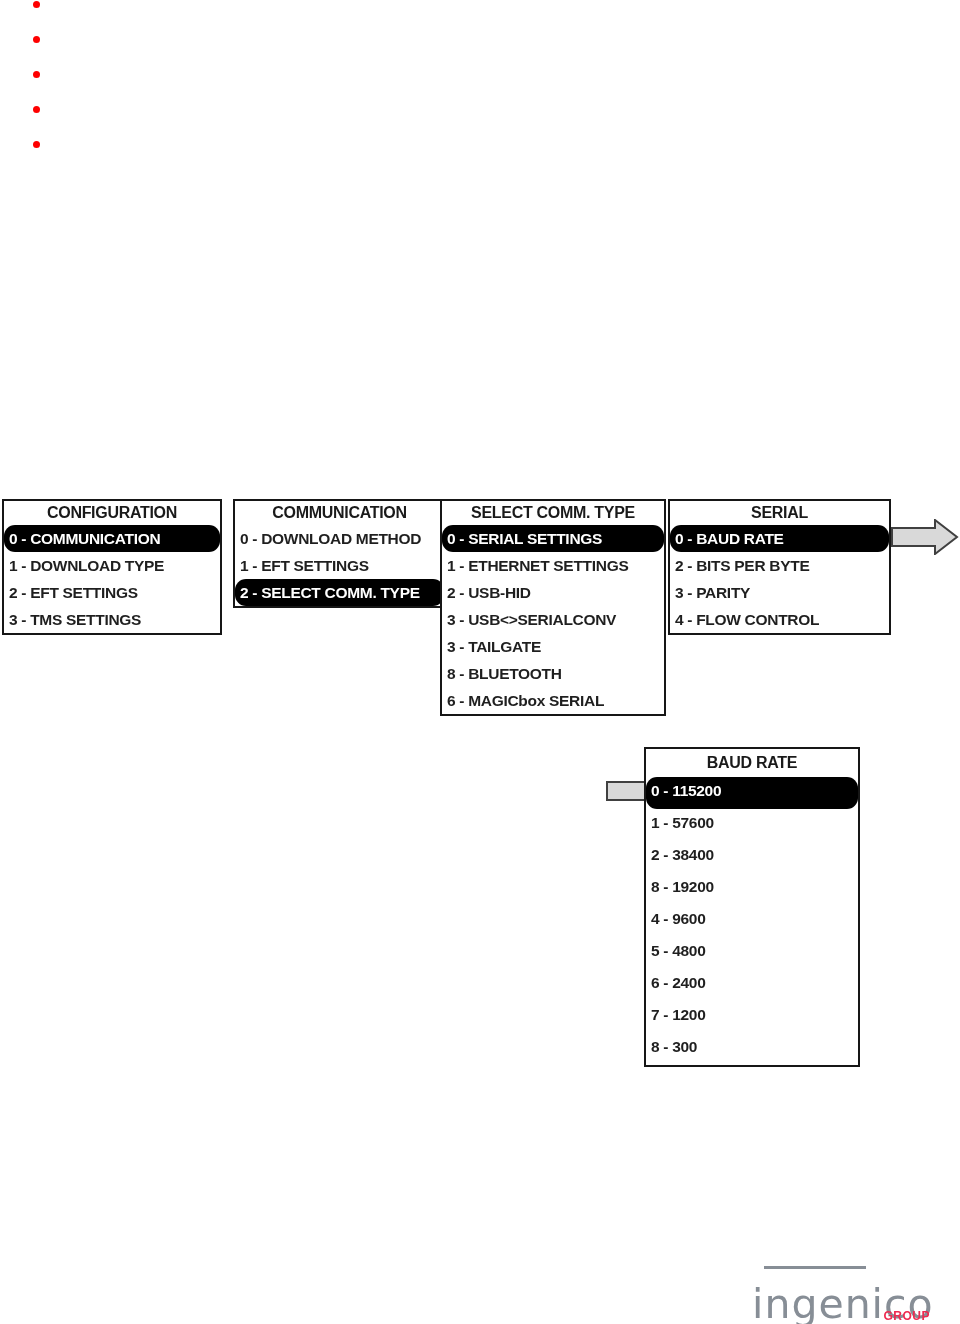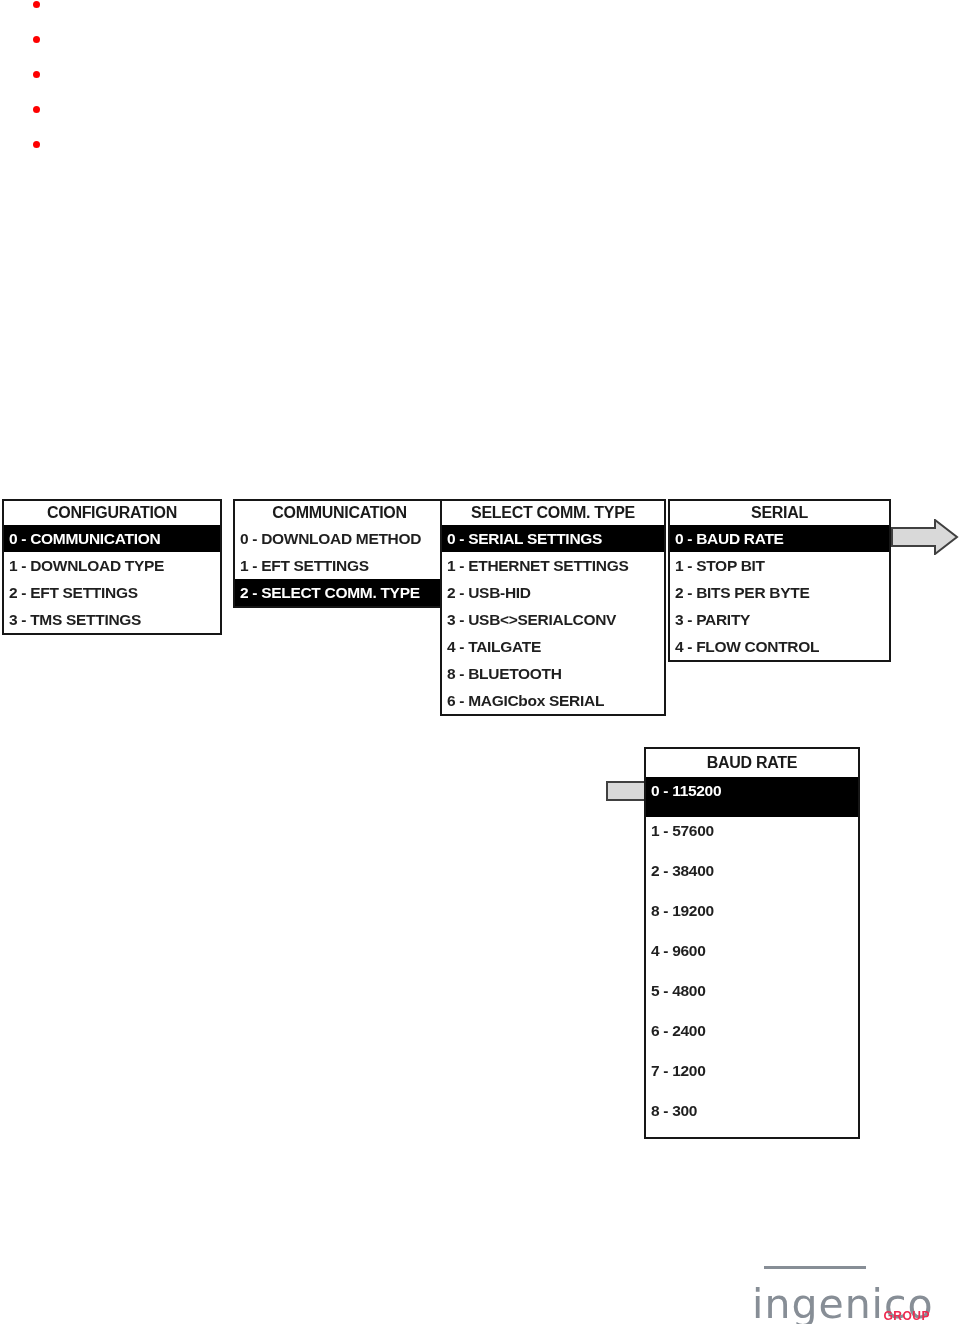--- a/index.html
+++ b/index.html
@@ -15,29 +15,29 @@
   
   .menu { position:absolute; box-sizing:border-box; border:2px solid #161616; background:#fff; }
   .menu-header {
     font-weight:bold; font-size:16px; text-align:center;
     height:24px; line-height:24px; letter-spacing:-0.3px; color:#1a1a1a; white-space:nowrap;
   }
   .menu-item {
     font-weight:bold; font-size:15.5px; letter-spacing:-0.3px; color:#1f1f1f;
     height:27px; line-height:27px; padding-left:5px; white-space:nowrap; overflow:hidden;
   }
-  .menu-item.selected { background:var(--highlight-bg,#000); color:var(--highlight-text,#fff); }
+  .menu-item.selected { background:var(--highlight-bg,#000); color:var(--highlight-text,#fff);border-radius:11px; }
 
   #menu-configuration { left:2px;   top:499px; width:220px; }
   #menu-communication { left:233px; top:499px; width:213px; }
   #menu-select-comm   { left:440px; top:499px; width:226px; }
   #menu-serial        { left:668px; top:499px; width:223px; }
   #menu-baud          { left:644px; top:747px; width:216px; }
   #menu-baud .menu-header { height:28px; line-height:28px; }
-  #menu-baud .menu-item   { height:40px; line-height:28px; }
+  #menu-baud .menu-item   { height:32px; line-height:28px; }
 
   
   .arrow { position:absolute; }
   #arrow-serial-out { left:891px; top:519px; }
   #arrow-baud-in    { left:606px; top:773px; }
   .arrow polygon { fill:var(--arrow-fill,#d9d9d9); stroke:var(--arrow-stroke,#404040); stroke-width:2; stroke-linejoin:miter; }
 
   
   .logo { position:absolute; left:752px; top:1264px; width:178px; height:60px; }
   .logo-word {
@@ -84,31 +84,30 @@
         </div>
     </div>
 
     <div class="menu" id="menu-select-comm">
       <div class="menu-header">SELECT COMM. TYPE</div>
       <div class="menu-items">
           <div class="menu-item selected">0 - SERIAL SETTINGS</div>
           <div class="menu-item">1 - ETHERNET SETTINGS</div>
           <div class="menu-item">2 - USB-HID</div>
           <div class="menu-item">3 - USB&lt;&gt;SERIALCONV</div>
-          <div class="menu-item">4 - TAILGATE</div>
+          <div class="menu-item">3 - TAILGATE</div>
           <div class="menu-item">8 - BLUETOOTH</div>
           <div class="menu-item">6 - MAGICbox SERIAL</div>
         </div>
     </div>
 
     <div class="menu" id="menu-serial">
       <div class="menu-header">SERIAL</div>
       <div class="menu-items">
           <div class="menu-item selected">0 - BAUD RATE</div>
-          <div class="menu-item">1 - STOP BIT</div>
           <div class="menu-item">2 - BITS PER BYTE</div>
           <div class="menu-item">3 - PARITY</div>
           <div class="menu-item">4 - FLOW CONTROL</div>
         </div>
     </div>
 
     <svg class="arrow" id="arrow-serial-out" width="68" height="36" viewBox="0 0 68 36">
       <polygon points="1,9 44,9 44,1 66,18 44,35 44,27 1,27"></polygon>
     </svg>
 

